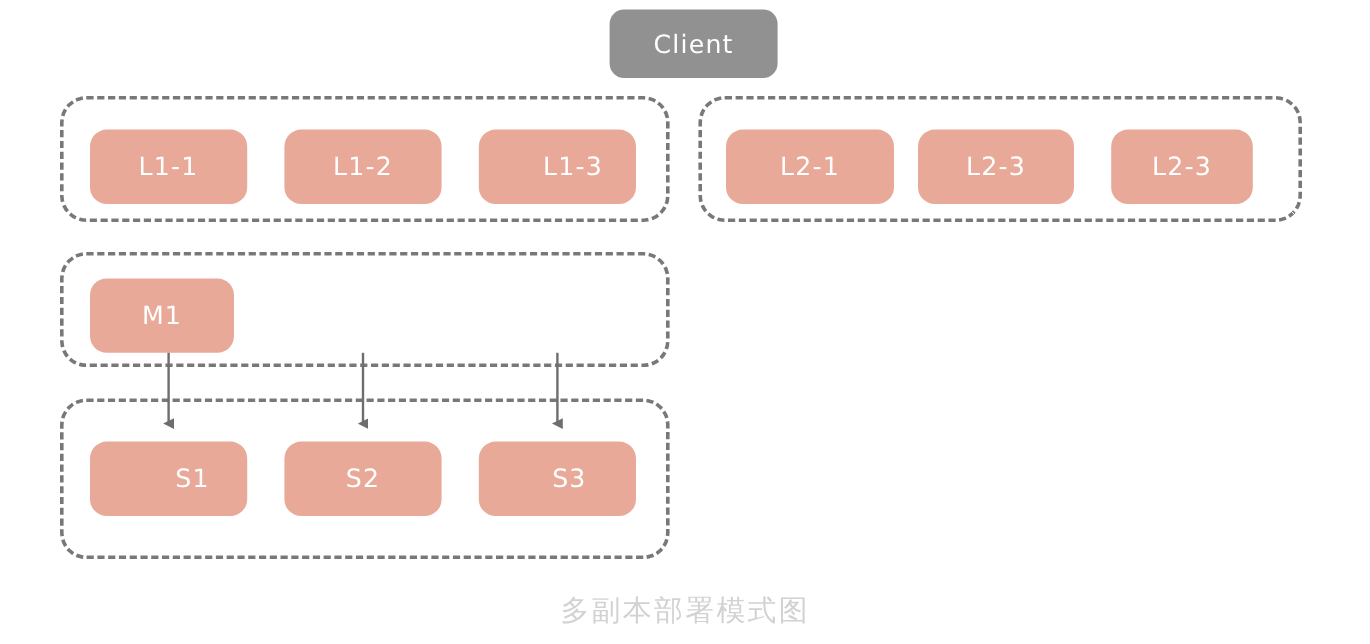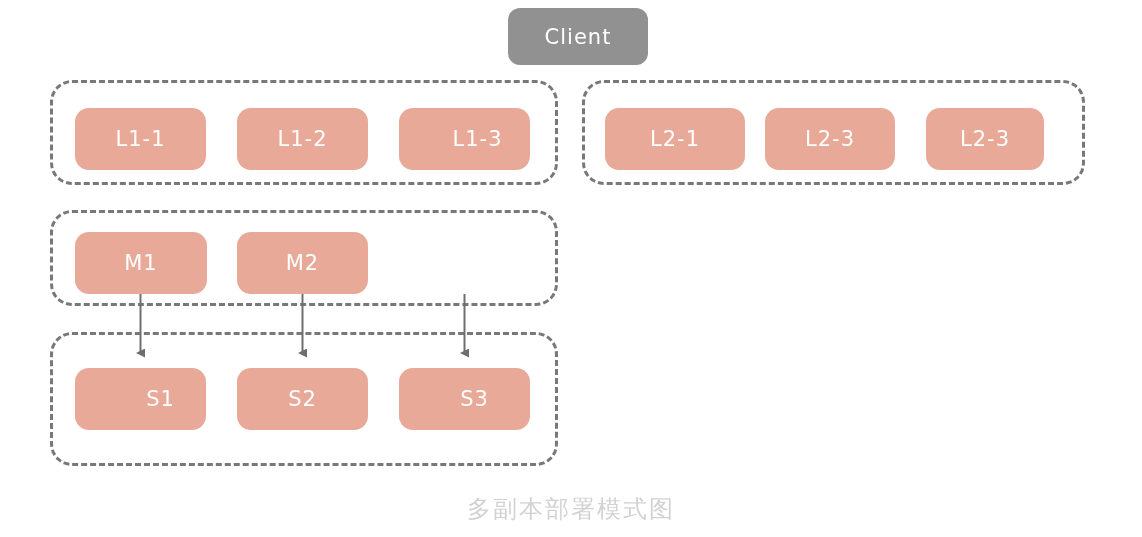--- a/index.html
+++ b/index.html
@@ -72,21 +72,21 @@
 
   
   #box-l1-1 { left: 75px;  top: 108px; width: 131px; }
   #box-l1-2 { left: 237px; top: 108px; width: 131px; }
   #box-l1-3 { left: 399px; top: 108px; width: 131px; padding-left: 26px; }
   
   #box-l2-1 { left: 605px; top: 108px; width: 140px; }
   #box-l2-2 { left: 765px; top: 108px; width: 130px; }
   #box-l2-3 { left: 926px; top: 108px; width: 118px; }
   
-  #box-m1 { left: 75px;  top: 232px; width: 132px; }
+  #box-m1 { left: 75px;  top: 232px; width: 120px; }
   #box-m2 { left: 237px; top: 232px; width: 131px; }
   #box-m3 { left: 399px; top: 232px; width: 131px; }
   
   #box-s1 { left: 75px;  top: 368px; width: 131px; padding-left: 40px; }
   #box-s2 { left: 237px; top: 368px; width: 131px; }
   #box-s3 { left: 399px; top: 368px; width: 131px; padding-left: 20px; }
 
   
   #arrow-layer {
     position: absolute;
@@ -140,23 +140,20 @@
   <div class="svc-box" id="box-l2-2">
     <span class="node-label">L2-3</span>
   </div>
   <div class="svc-box" id="box-l2-3">
     <span class="node-label">L2-3</span>
   </div>
 
   <div class="svc-box" id="box-m1">
     <span class="node-label">M1</span>
   </div>
-  <div class="svc-box" id="box-m2">
-    <span class="node-label">M2</span>
-  </div>
 
   <div class="svc-box" id="box-s1">
     <span class="node-label">S1</span>
   </div>
   <div class="svc-box" id="box-s2">
     <span class="node-label">S2</span>
   </div>
   <div class="svc-box" id="box-s3">
     <span class="node-label">S3</span>
   </div>

